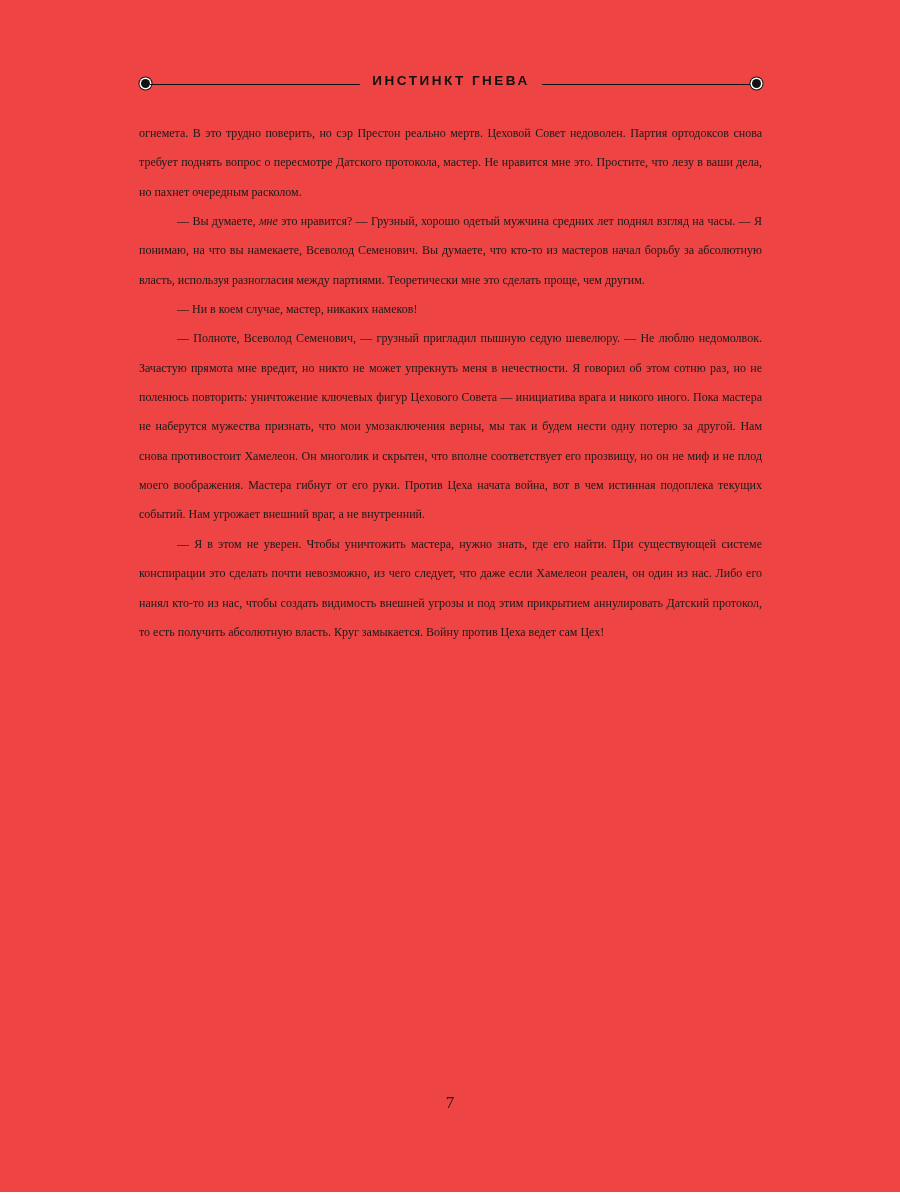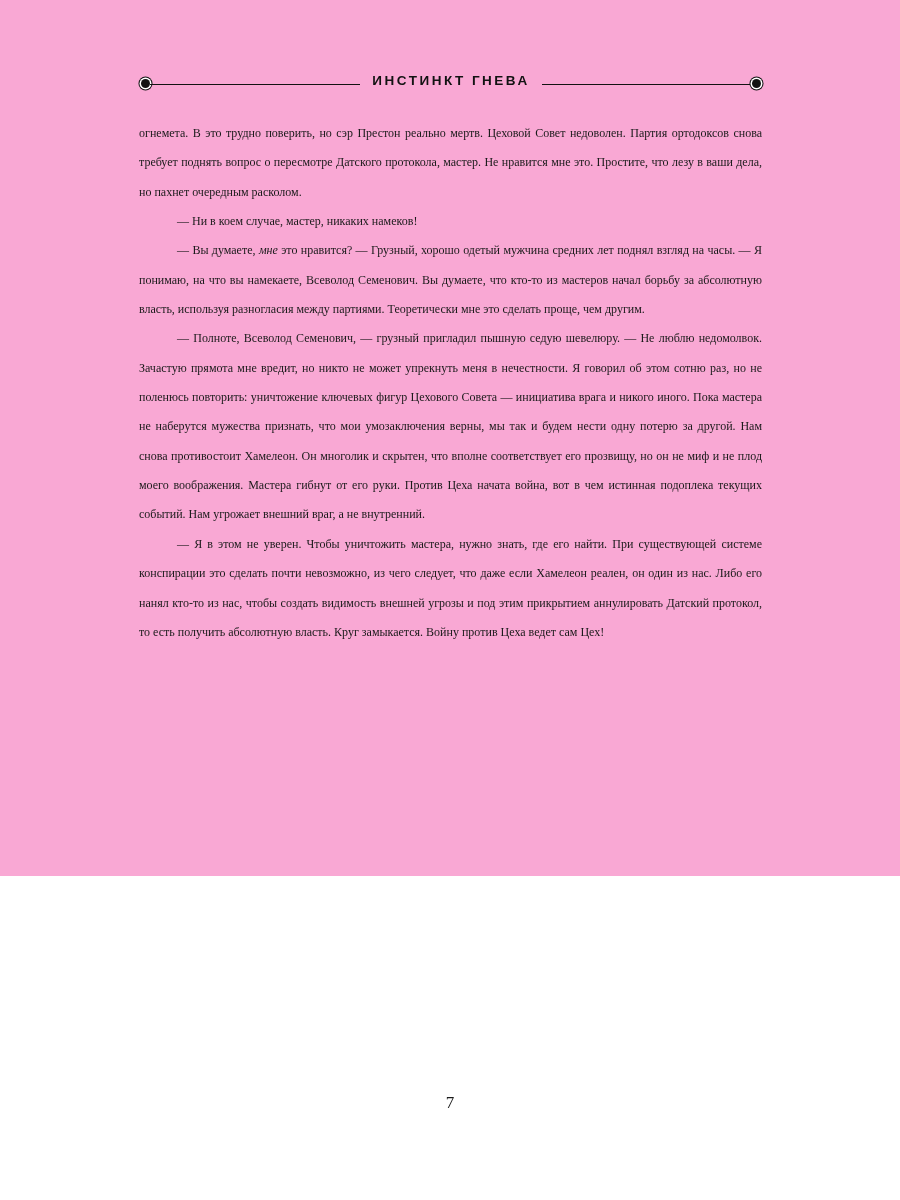--- a/index.html
+++ b/index.html
@@ -10,22 +10,22 @@
   body {
     width: 900px;
     height: 1200px;
     font-family: "Liberation Serif", serif;
     color: #1a1a1a;
     overflow: hidden;
   }
   .page {
     position: relative;
     width: 900px;
-    height: 876px;
-    background: #f9a8d4;
+    height: 1192px;
+    background: #ef4444;
   }
 
   
   .running-head {
     position: absolute;
     top: 74px;
     left: 141px;
     width: 620px;
     display: flex;
     align-items: flex-end;
@@ -100,21 +100,21 @@
   <div class="running-head">
     <span class="orn-dot"></span>
     <span class="orn-rule"></span>
     <span class="head-title">ИНСТИНКТ ГНЕВА</span>
     <span class="orn-rule"></span>
     <span class="orn-dot"></span>
   </div>
 
   <div class="text-block" id="text-block">
       <p class=""><span>огнемета. В это трудно поверить, но сэр Престон реально мертв. Цеховой Совет недоволен. Партия ортодоксов снова требует поднять вопрос о пересмотре Датского протокола, мастер. Не нравится мне это. Простите, что лезу в ваши дела, но пахнет очередным расколом.</span></p>
+      <p class="indent"><span>— Вы думаете, </span><span class="italic">мне</span><span> это нравится? — Грузный, хорошо одетый мужчина средних лет поднял взгляд на часы. — Я понимаю, на что вы намекаете, Всеволод Семенович. Вы думаете, что кто-то из мастеров начал борьбу за абсолютную власть, используя разногласия между партиями. Теоретически мне это сделать проще, чем другим.</span></p>
       <p class="indent"><span>— Ни в коем случае, мастер, никаких намеков!</span></p>
-      <p class="indent"><span>— Вы думаете, </span><span class="italic">мне</span><span> это нравится? — Грузный, хорошо одетый мужчина средних лет поднял взгляд на часы. — Я понимаю, на что вы намекаете, Всеволод Семенович. Вы думаете, что кто-то из мастеров начал борьбу за абсолютную власть, используя разногласия между партиями. Теоретически мне это сделать проще, чем другим.</span></p>
       <p class="indent"><span>— Полноте, Всеволод Семенович, — грузный пригладил пышную седую шевелюру. — Не люблю недомолвок. Зачастую прямота мне вредит, но никто не может упрекнуть меня в нечестности. Я говорил об этом сотню раз, но не поленюсь повторить: уничтожение ключевых фигур Цехового Совета — инициатива врага и никого иного. Пока мастера не наберутся мужества признать, что мои умозаключения верны, мы так и будем нести одну потерю за другой. Нам снова противостоит Хамелеон. Он многолик и скрытен, что вполне соответствует его прозвищу, но он не миф и не плод моего воображения. Мастера гибнут от его руки. Против Цеха начата война, вот в чем истинная подоплека текущих событий. Нам угрожает внешний враг, а не внутренний.</span></p>
       <p class="indent"><span>— Я в этом не уверен. Чтобы уничтожить мастера, нужно знать, где его найти. При существующей системе конспирации это сделать почти невозможно, из чего следует, что даже если Хамелеон реален, он один из нас. Либо его нанял кто-то из нас, чтобы создать видимость внешней угрозы и под этим прикрытием аннулировать Датский протокол, то есть получить абсолютную власть. Круг замыкается. Войну против Цеха ведет сам Цех!</span></p>
     </div>
 
   <div class="folio">7</div>
 
 </div>
 
 </body></html>

